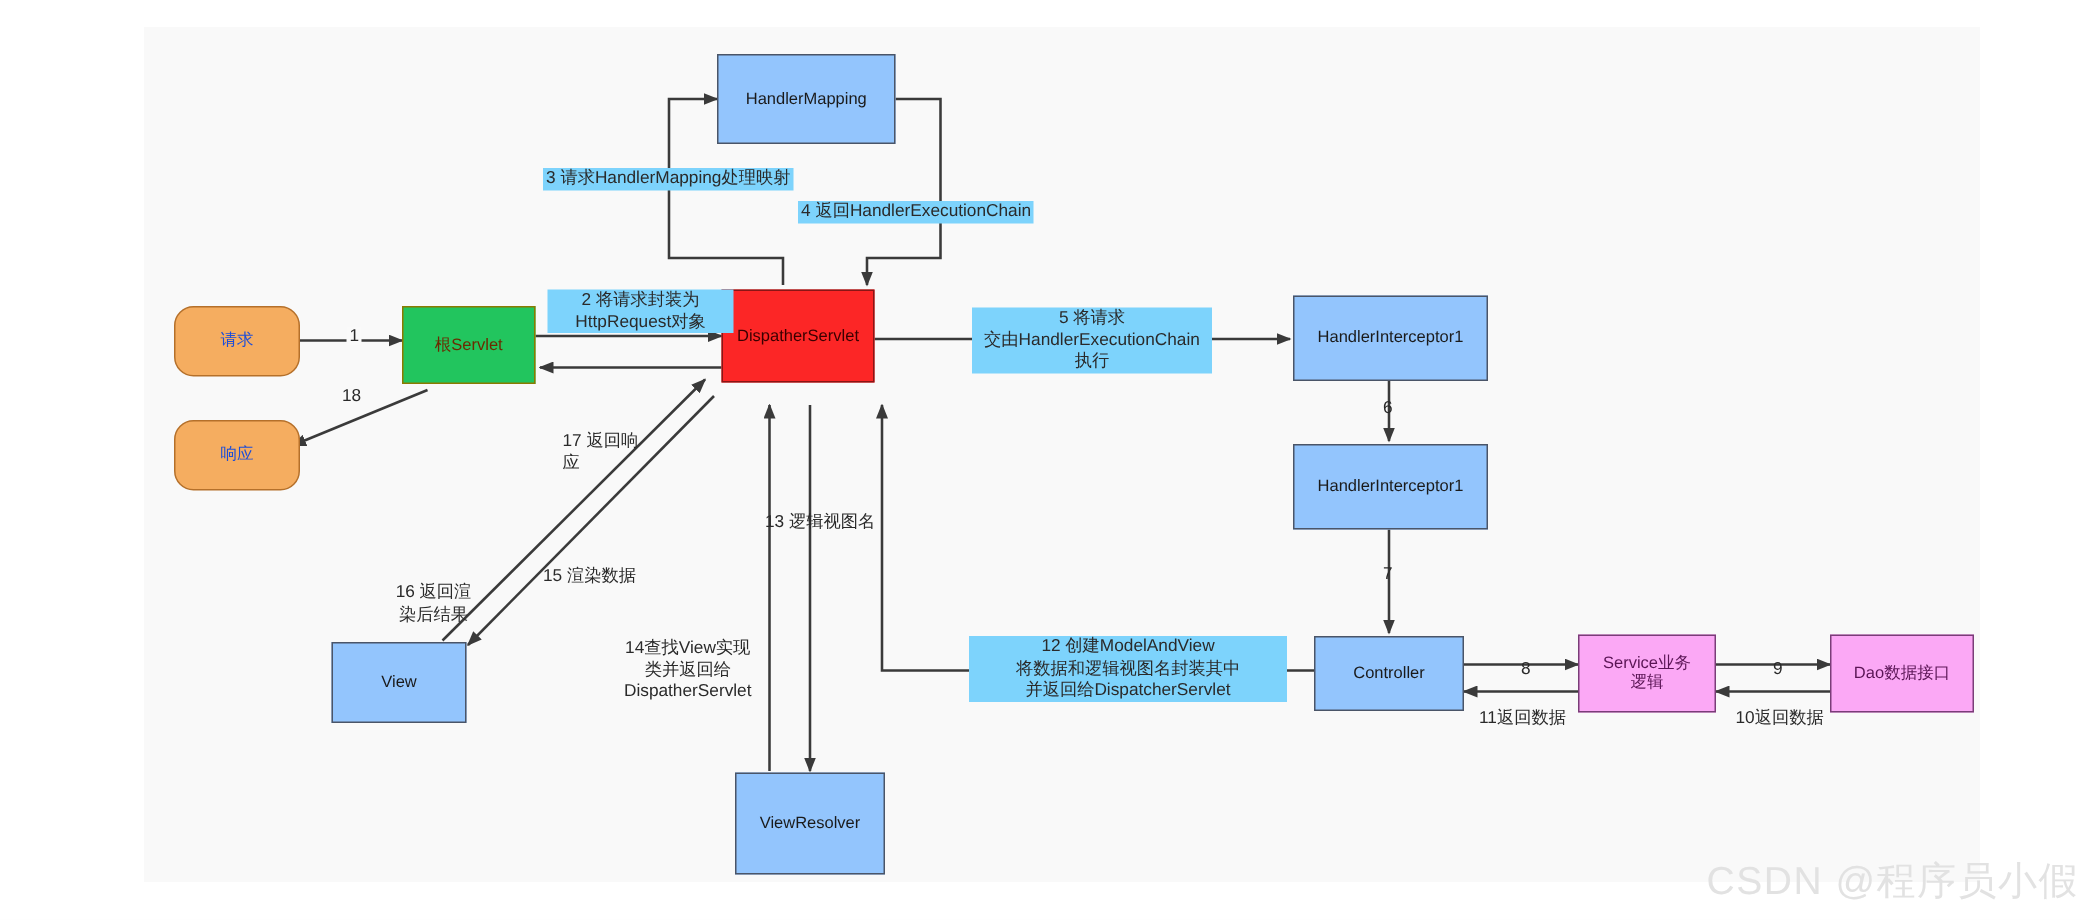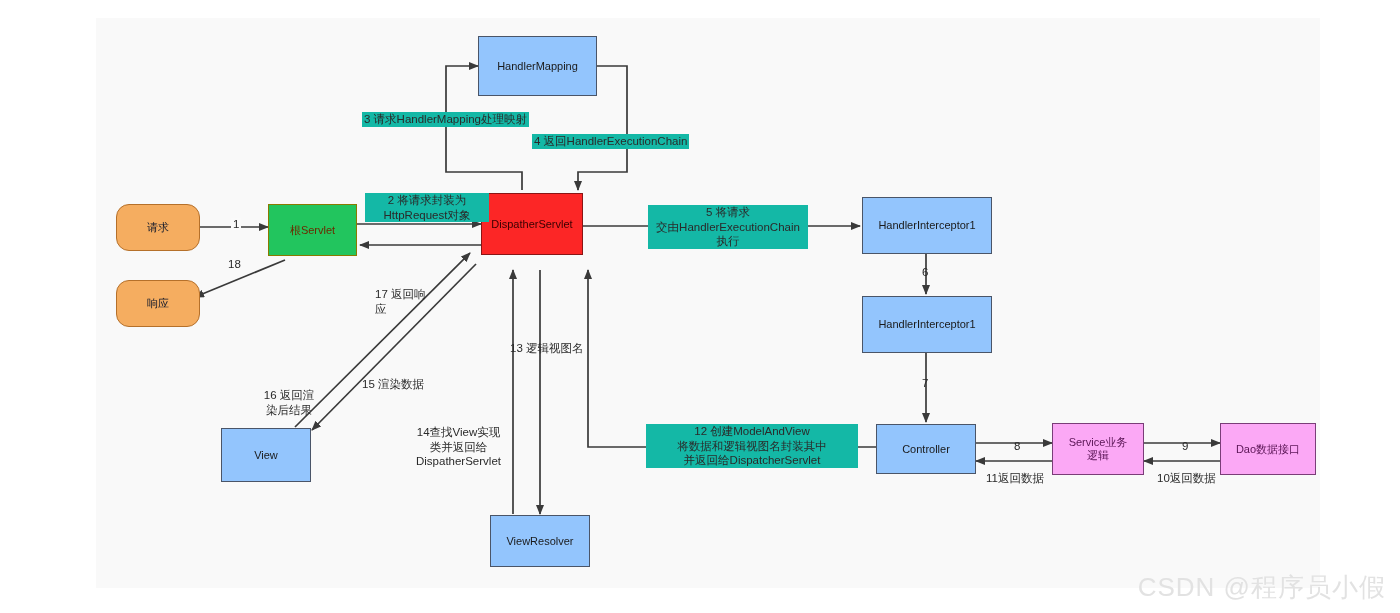--- a/index.html
+++ b/index.html
@@ -7,23 +7,23 @@
   body{font-family:"Liberation Sans","DejaVu Sans",sans-serif;}
   #stage{position:relative;width:1400px;height:613px;background:#ffffff;overflow:hidden;}
   #canvas{position:absolute;left:96px;top:18px;width:1224px;height:570px;background:#f9f9f9;}
   #svgroot{position:absolute;left:0;top:0;width:1400px;height:613px;overflow:visible;}
   .node{position:absolute;box-sizing:border-box;display:flex;align-items:center;justify-content:center;
         text-align:center;line-height:1.15;color:#1a1a1a;font-size:11px;}
   .n-blue{background:#93c5fd;border:1.6px solid #4a5568;}
   .n-yellow{background:#22c55e;border:1.6px solid #8a7a00;color:#6b2b00;}
   .n-red{background:#fc2626;border:1.6px solid #8a1515;color:#3a0000;}
   .n-pink{background:#fba8f5;border:1.6px solid #7a3d78;color:#5a1555;}
-  .n-orange{background:#f5ad60;border:1.6px solid #b5702a;border-radius:13px;color:#0f172a;}
+  .n-orange{background:#f5ad60;border:1.6px solid #b5702a;border-radius:13px;color:#1d4ed8;}
   .lbl{position:absolute;font-size:11.5px;color:#2a2a2a;line-height:1.28;text-align:center;
-       white-space:pre-line;background:#14b8a6;padding:0 2px;}
+       white-space:pre-line;background:#7dd3fc;padding:0 2px;}
   .lbl.nobg{background:transparent;margin-top:43px;}
   .num{position:absolute;font-size:11.5px;color:#2a2a2a;background:#fafafa;padding:0 2px;}
   .num.nobg{background:transparent;}
   #watermark{position:absolute;right:14px;bottom:8px;font-size:26px;color:#e2e2e2;
              letter-spacing:1px;font-family:"Liberation Sans","DejaVu Sans",sans-serif;}
 </style>
 </head>
 <body>
 
 <div id="stage">
@@ -92,21 +92,21 @@
 
   <div class="node n-blue" style="left:876px;top:424px;width:100px;height:50px;">Controller</div>
 
   <div class="node n-pink" style="left:1052px;top:423px;width:92px;height:52px;white-space:pre-line;">Service业务
 逻辑</div>
 
   <div class="node n-pink" style="left:1220px;top:423px;width:96px;height:52px;">Dao数据接口</div>
 
   <div class="node n-blue" style="left:221px;top:428px;width:90px;height:54px;">View</div>
 
-  <div class="node n-blue" style="left:490px;top:515px;width:100px;height:52px;">ViewResolver</div>
+  <div class="node n-blue" style="left:490px;top:515px;width:100px;height:68px;">ViewResolver</div>
 
   <div class="num" style="left:231px;top:218px;">1</div>
 
   <div class="lbl" style="left:365px;top:193px;width:120px;">2 将请求封装为
 HttpRequest对象</div>
 
   <div class="lbl" style="left:362px;top:112px;">3 请求HandlerMapping处理映射</div>
 
   <div class="lbl" style="left:532px;top:134px;">4 返回HandlerExecutionChain</div>
 

